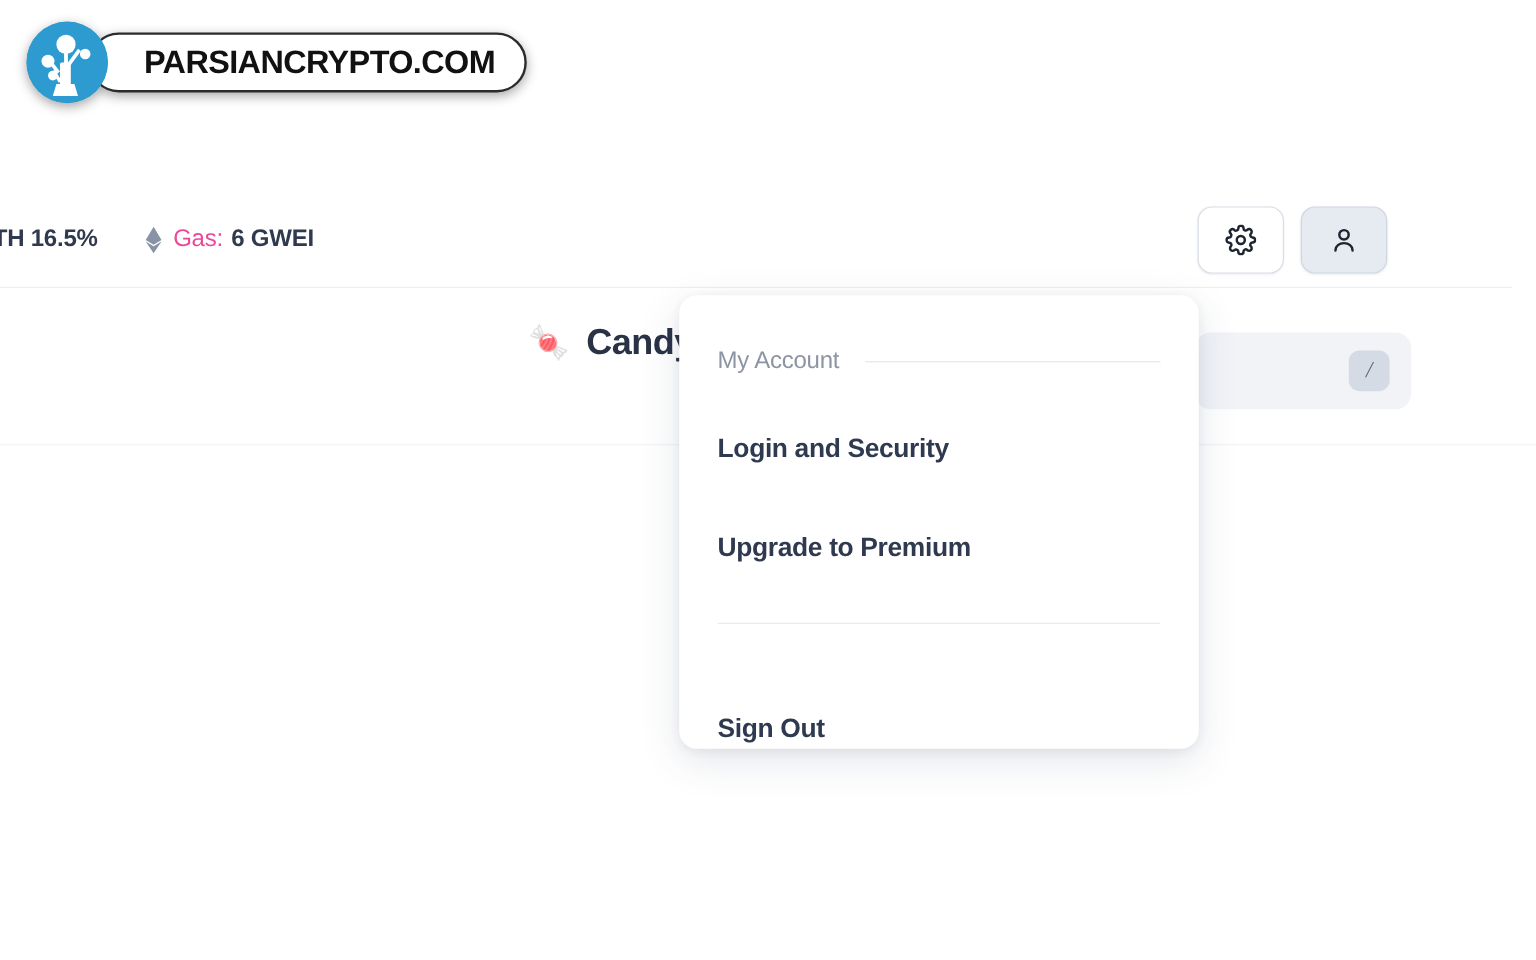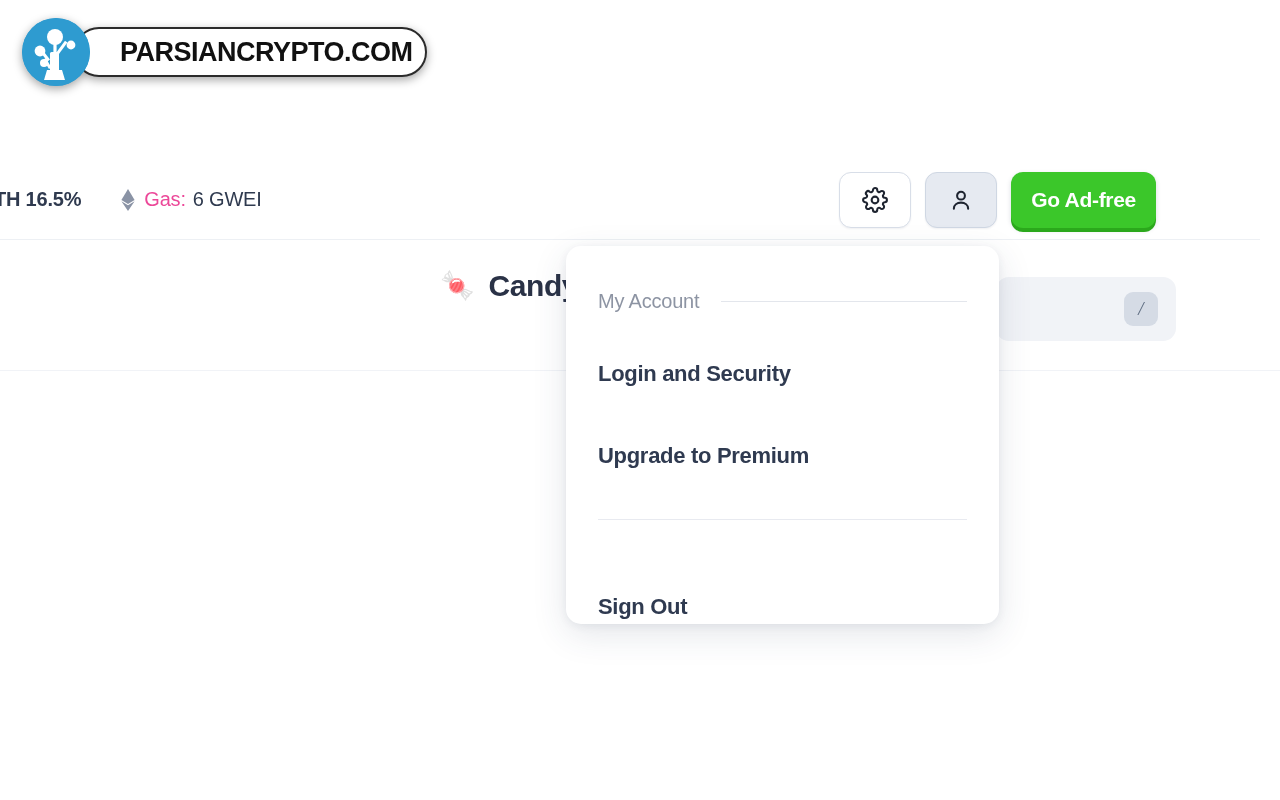--- a/index.html
+++ b/index.html
@@ -53,21 +53,21 @@
   }
 
   .eth-glyph {
     width: 14px;
     height: 22px;
     margin-right: 9px;
     display: block;
   }
 
   .stat-gas .gas-label { color: #ec4899; font-weight: 400; }
-  .stat-gas .gas-value { color: #2f3a4f; font-weight: 400; margin-left: 7px; }
+  .stat-gas .gas-value { color: #2f3a4f; font-weight: 700; margin-left: 7px; }
 
   .actions {
     position: absolute;
     right: 104px;
     top: 0;
     height: 80px;
     display: flex;
     align-items: center;
     gap: 14px;
   }
@@ -261,21 +261,21 @@
   .wm-pill {
     position: absolute;
     left: 52px;
     top: 9px;
     height: 50px;
     background: #ffffff;
     border: 2px solid #2b2b2b;
     border-radius: 25px;
     display: flex;
     align-items: center;
-    padding: 0 12px 0 44px;
+    padding: 0 24px 0 44px;
   }
 
   .wm-text {
     font-family: "Liberation Sans", sans-serif;
     font-size: 27px;
     font-weight: 700;
     color: #111111;
     letter-spacing: -0.5px;
     white-space: nowrap;
   }
@@ -321,21 +321,20 @@
       </svg>
     </div>
 
     <div class="icon-btn active">
       <svg width="26" height="26" viewBox="0 0 24 24" fill="none" stroke="#1e2430" stroke-width="1.9" stroke-linecap="round" stroke-linejoin="round">
         <circle cx="12" cy="8" r="3.6"></circle>
         <path d="M5.4 20c0-3.4 2.95-5.6 6.6-5.6s6.6 2.2 6.6 5.6"></path>
       </svg>
     </div>
 
-    <button class="cta-btn">Go Ad-free</button>
   </div>
 </div>
 
 <div class="subbar">
   <div class="page-title">
     <span class="title-emoji">🍬</span>
     <span>Candy</span>
   </div>
 </div>
 

